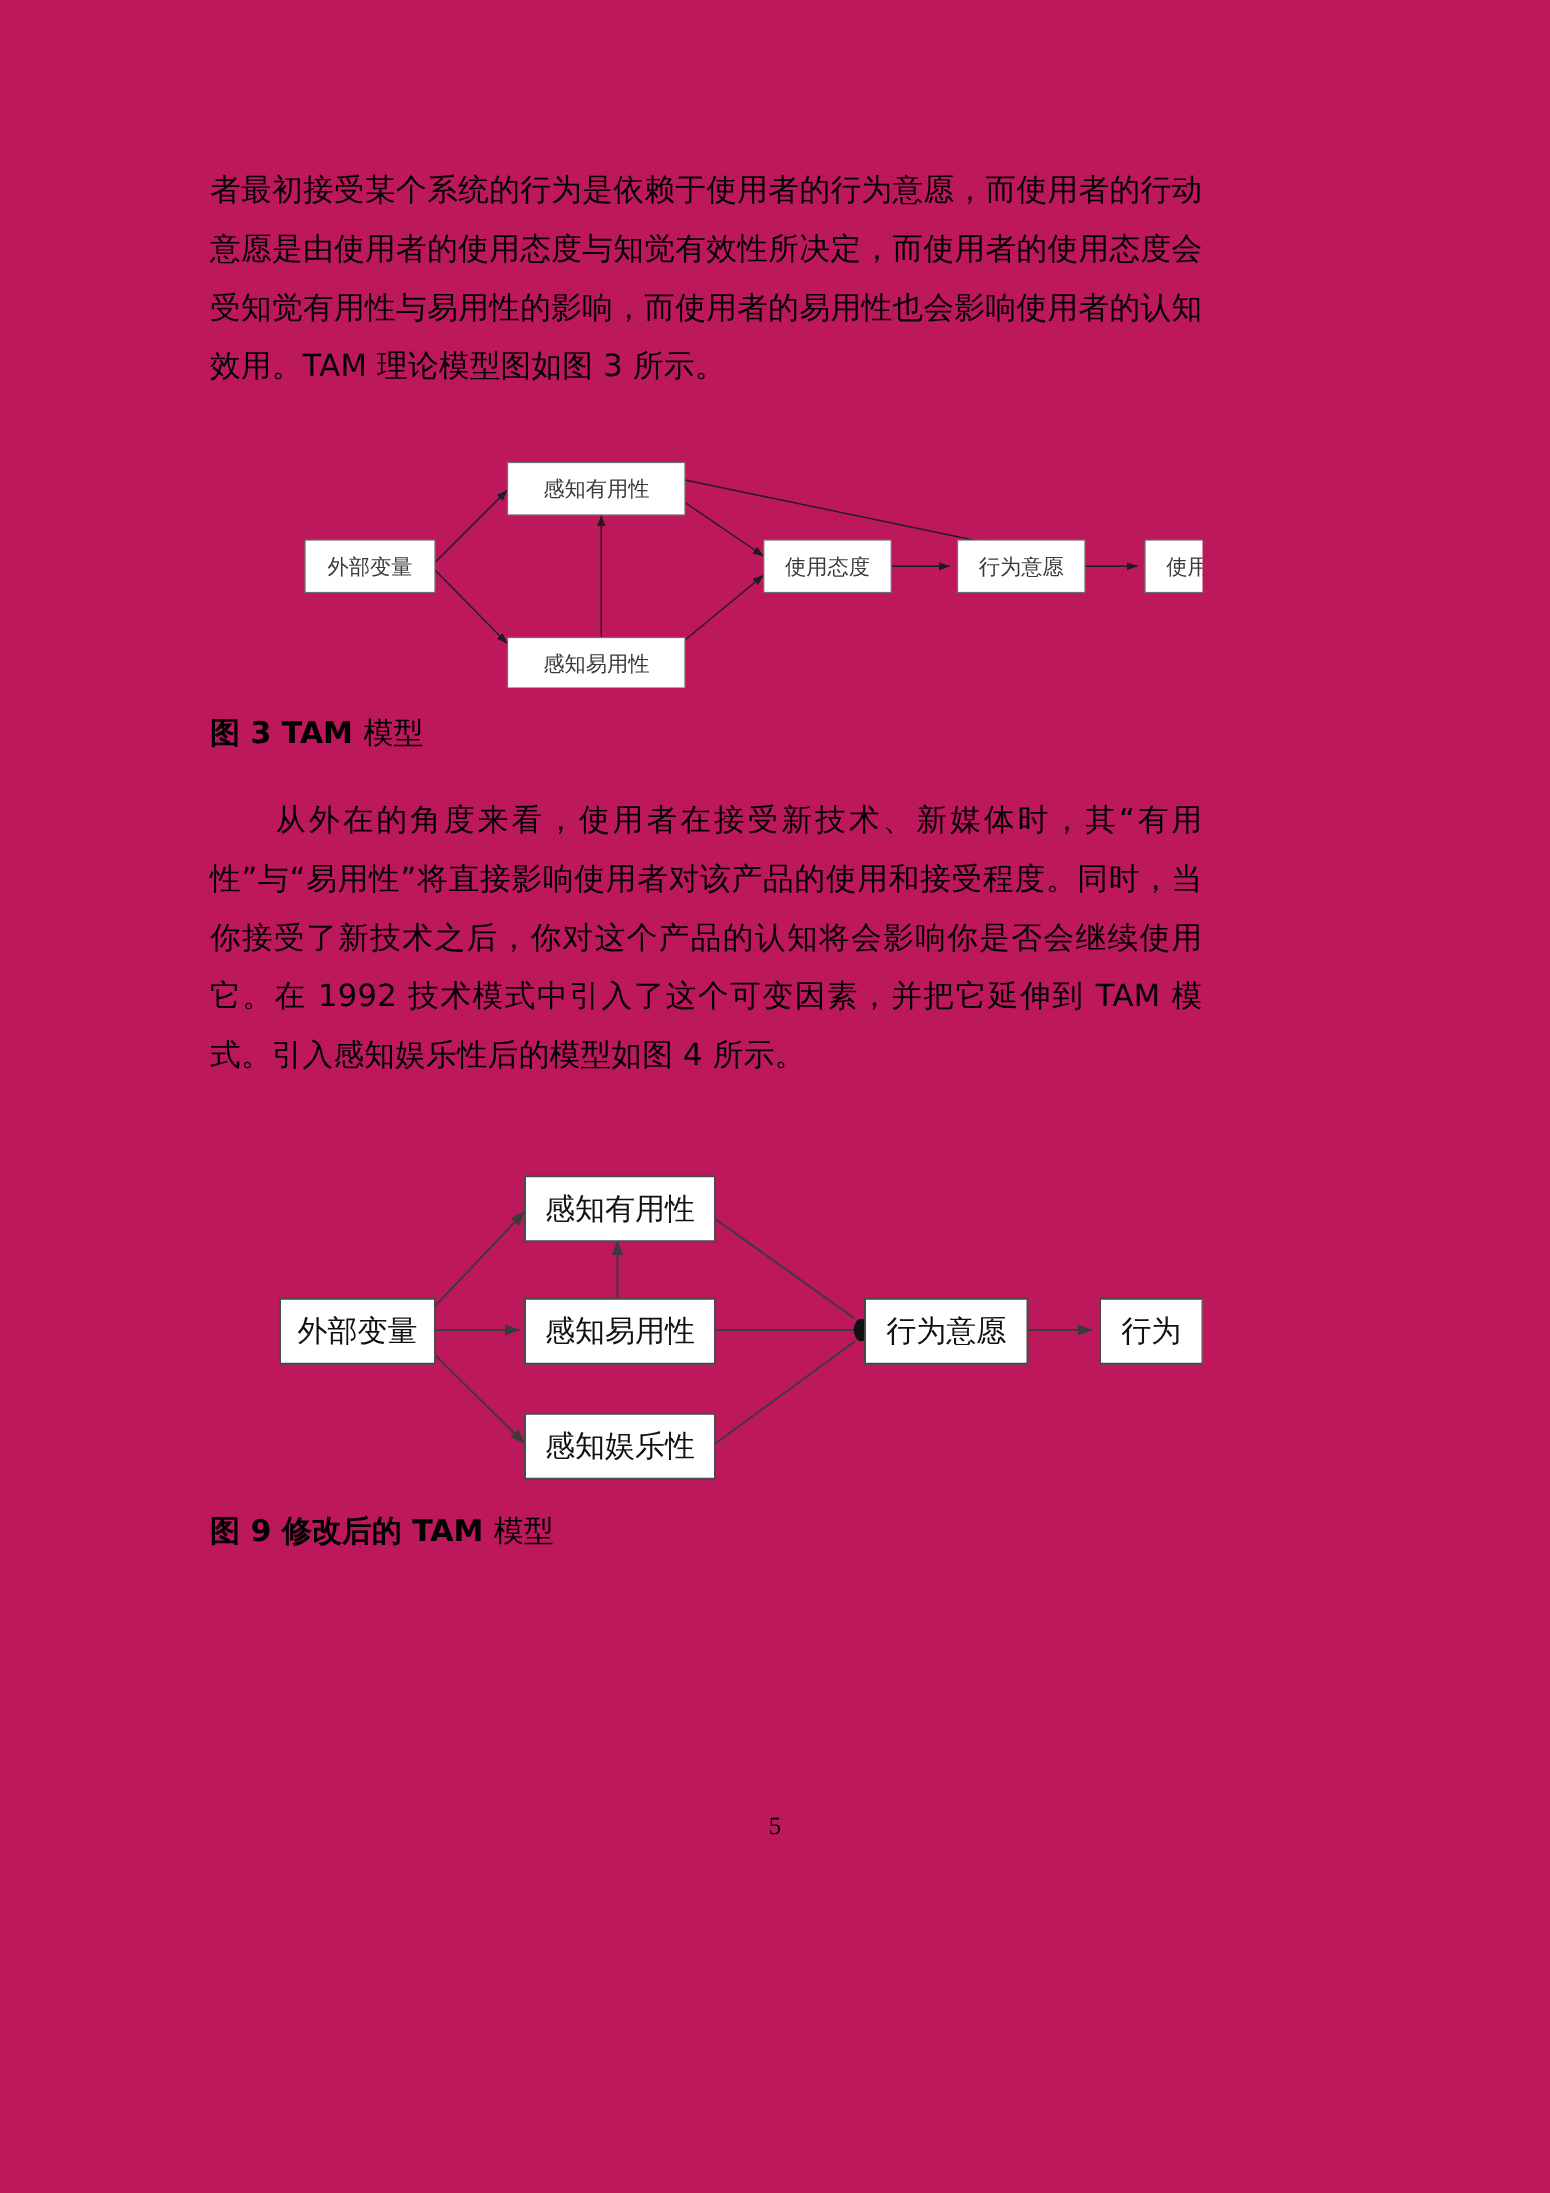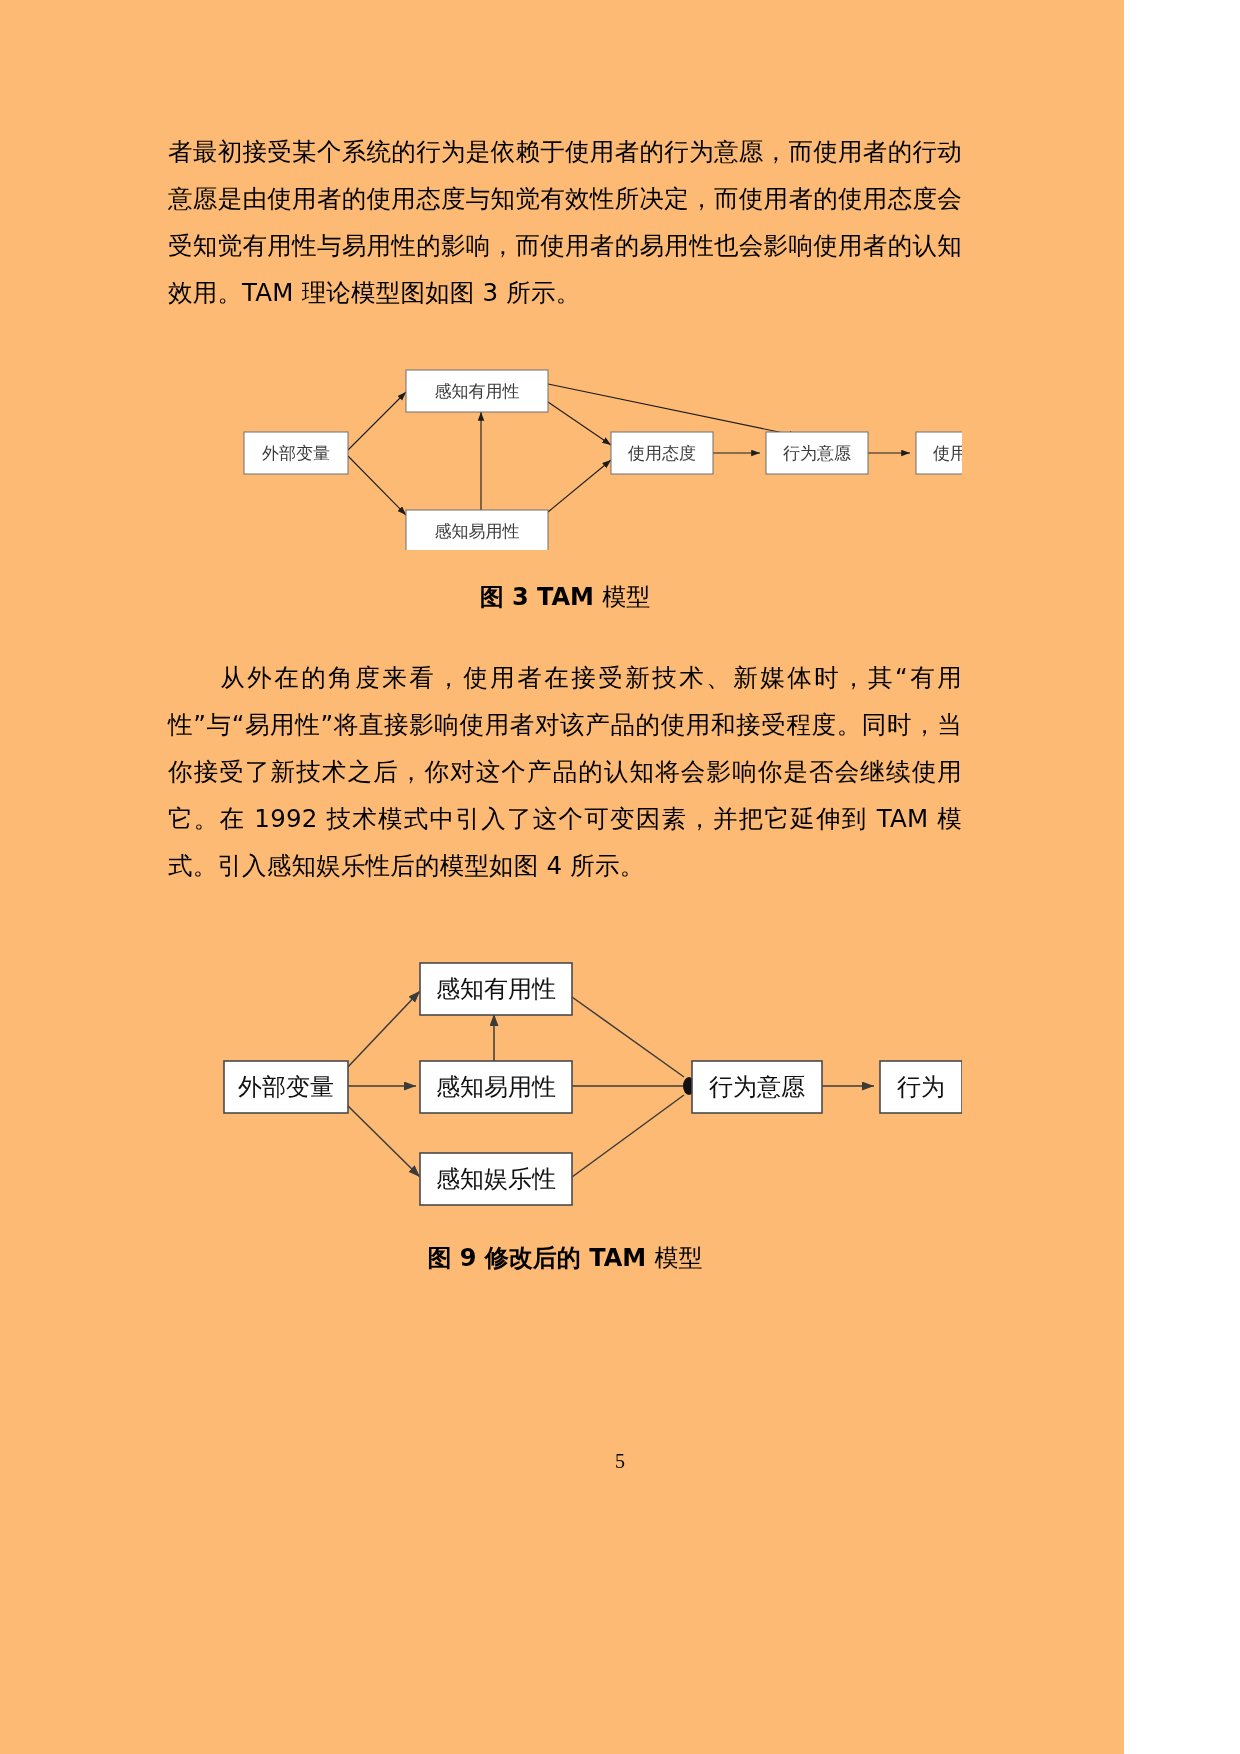--- a/index.html
+++ b/index.html
@@ -12,23 +12,23 @@
     height: 1754px;
     position: relative;
     font-family: "Liberation Serif", "DejaVu Serif", serif;
     color: #000000;
     overflow: hidden;
   }
 
   .page {
     position: absolute;
     left: 0; top: 0;
-    width: 1124px;
+    width: 1240px;
     height: 1754px;
-    background: #fdba74;
+    background: #be185d;
   }
 
   .content {
     position: absolute;
     left: 168px;
     top: 128px;
     width: 794px;
   }
 
   
@@ -39,25 +39,24 @@
     text-align: justify;
     text-justify: inter-character;
     margin: 0;
     font-family: "DejaVu Sans", "Liberation Sans", sans-serif;
     font-weight: 500;
   }
   .para .indent { display: inline-block; width: 50px; }
 
   
   .caption {
-    text-align: center;
     font-size: 24px;
     font-weight: bold;
     font-family: "DejaVu Sans", "Liberation Sans", sans-serif;
-    margin: 11px;
+    margin: 0;
   }
   .caption .cap-cn { font-weight: bold; }
   .caption .cap-tail {
     font-weight: 500;
     font-family: "DejaVu Sans", "Liberation Sans", sans-serif;
   }
 
   
   .figure-wrap { position: relative; width: 794px; }
   .figure-wrap svg { display: block; }

